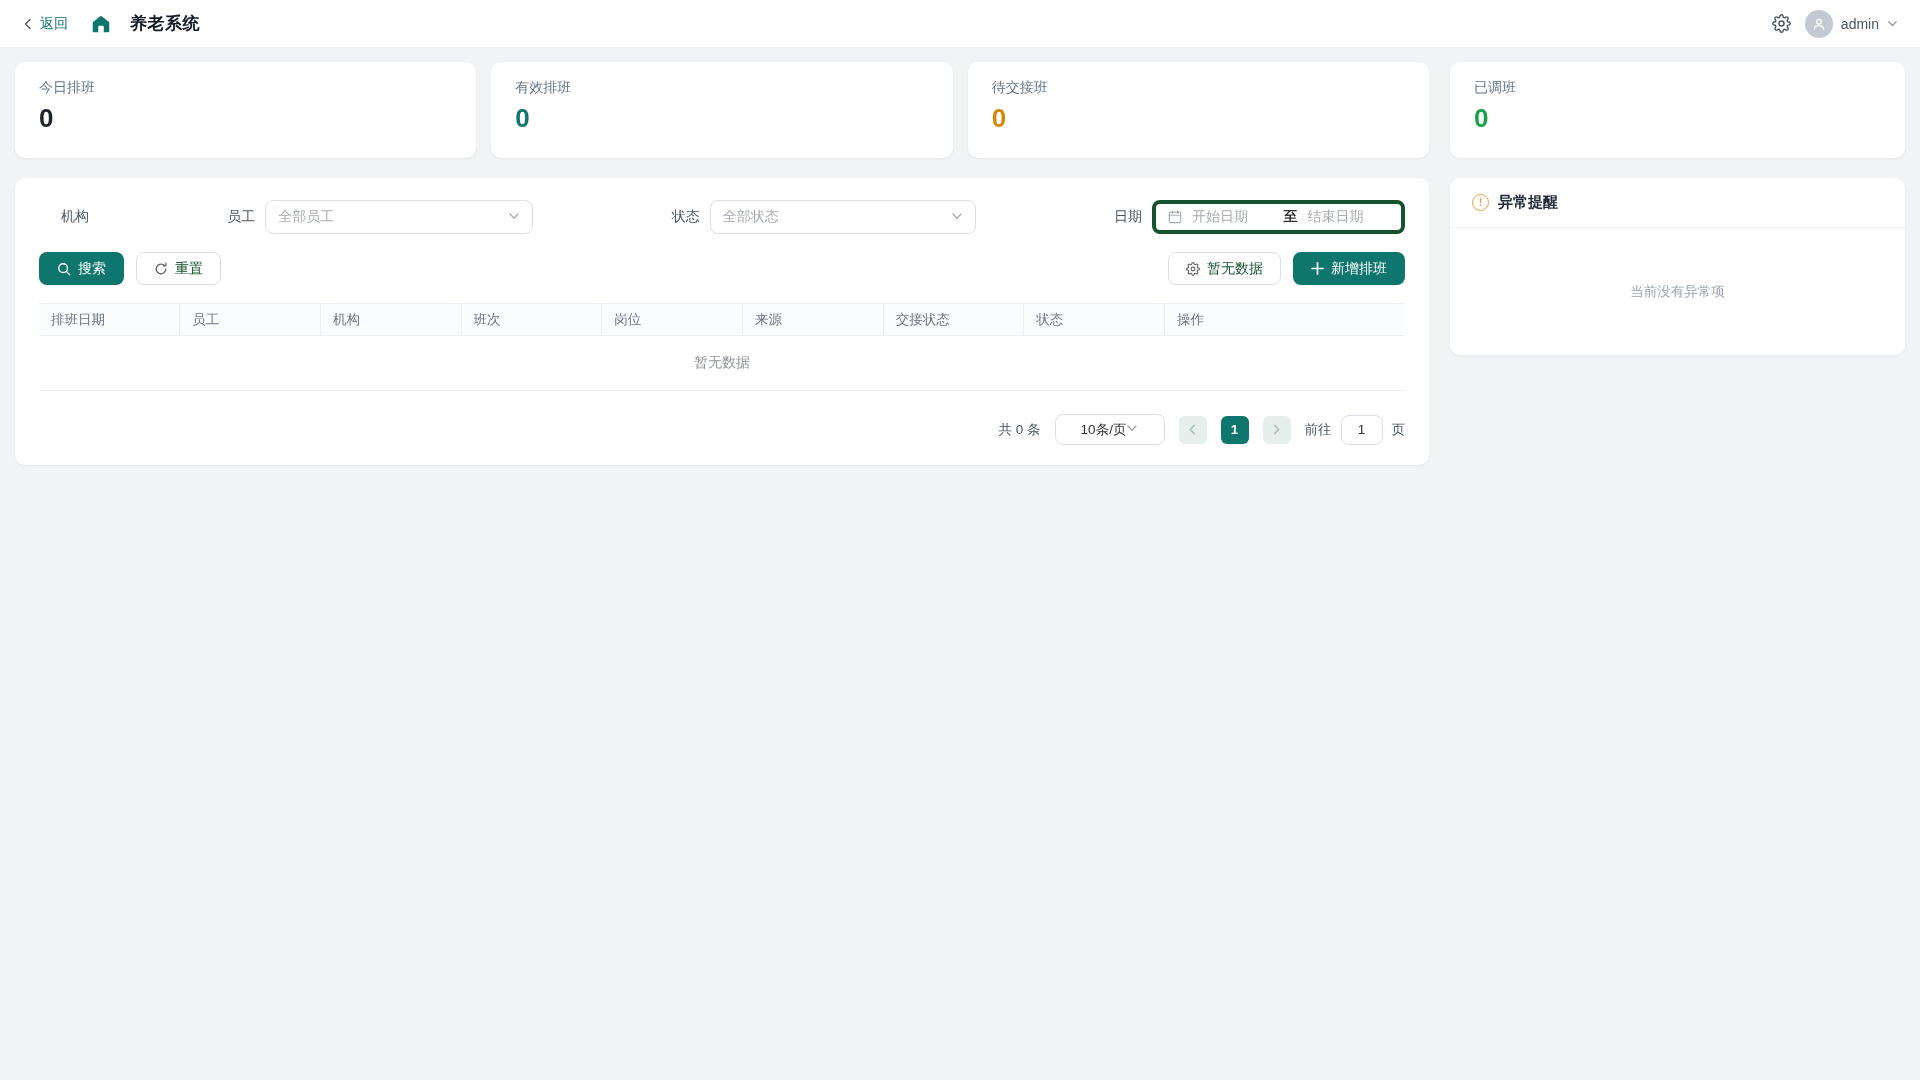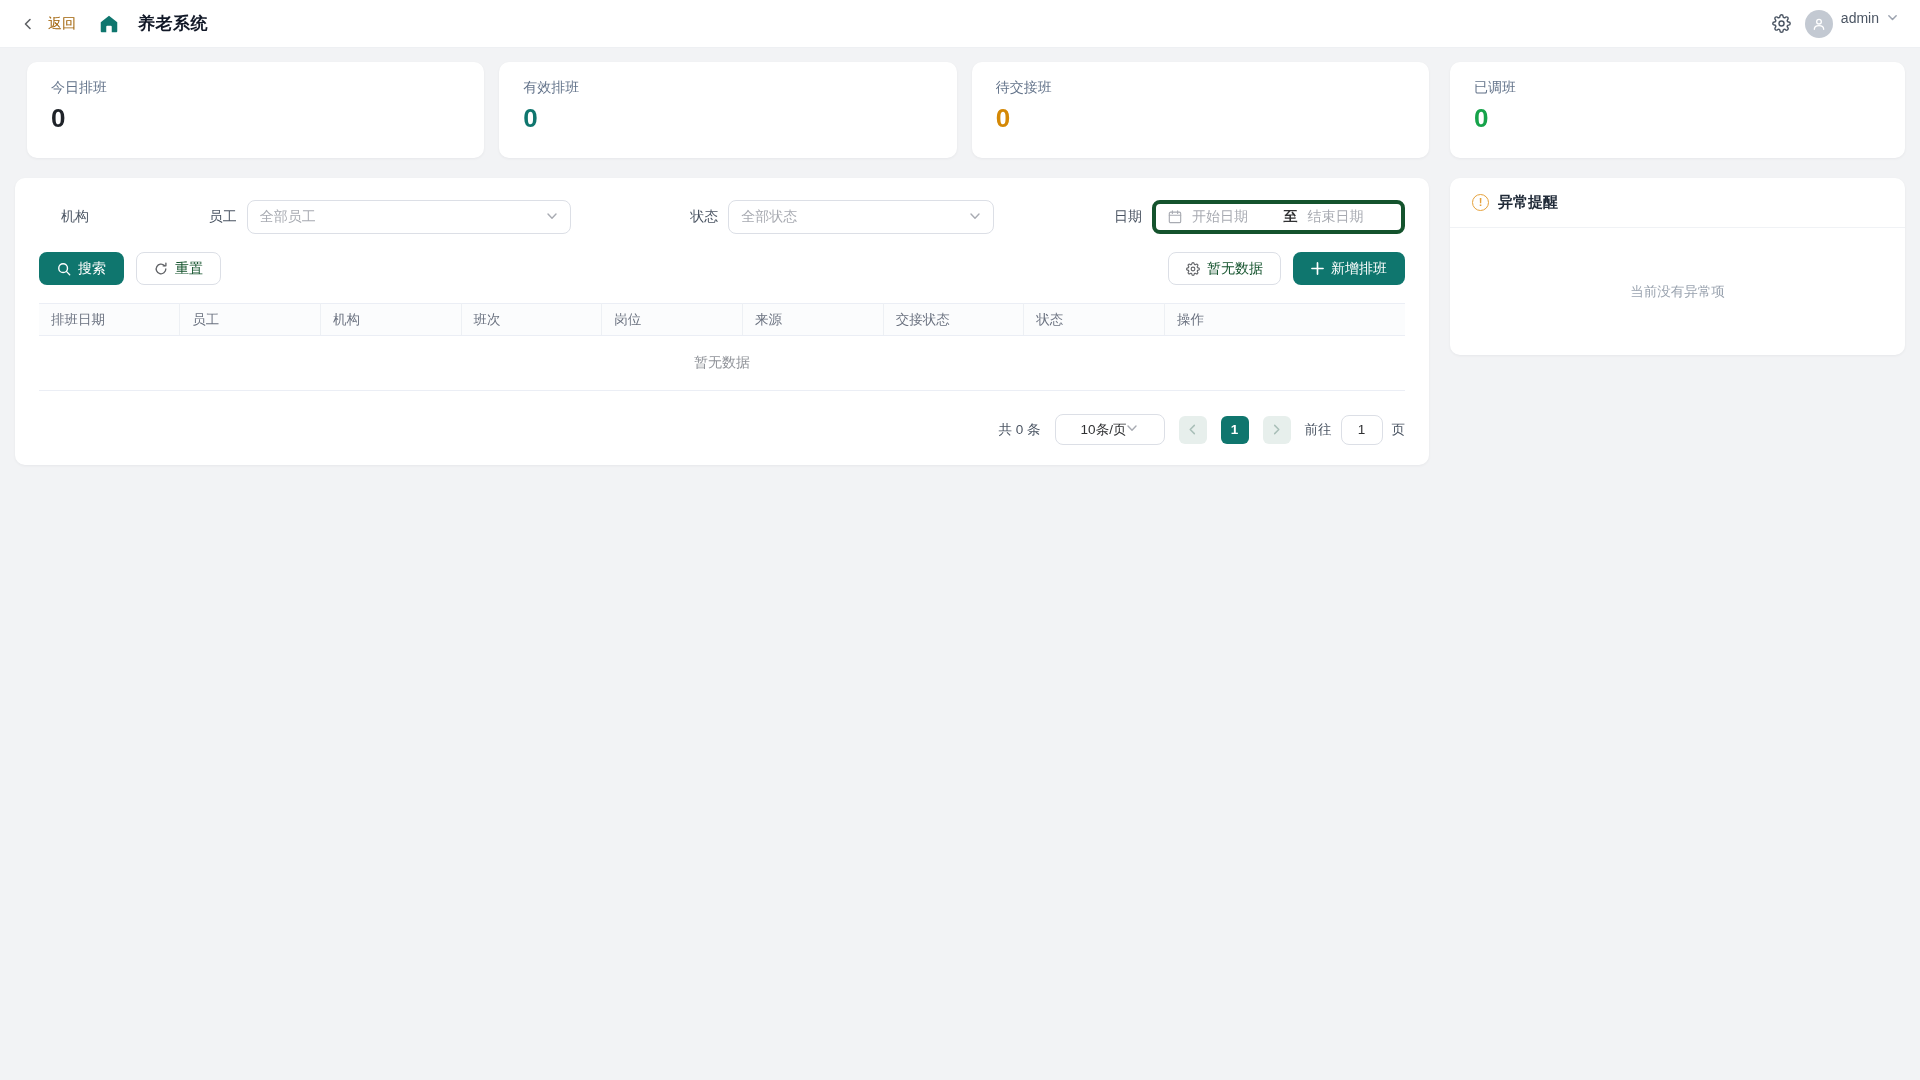--- a/index.html
+++ b/index.html
@@ -11,41 +11,41 @@
     font-size: 14px;
   }
 
   
   .topbar {
     height: 48px; background: #ffffff; border-bottom: 1px solid #eef0f3;
     display: flex; align-items: center; justify-content: space-between;
     padding: 0 22px;
   }
   .topbar-left { display: flex; align-items: center; gap: 8px; }
-  .back-btn { display: flex; align-items: center; gap: 14px; cursor: pointer; color: #a16207; }
+  .back-btn { display: flex; align-items: center; gap: 6px; cursor: pointer; color: #0f766e; }
   .back-btn svg { display: block; }
   .home-badge { margin-left: 14px; display: flex; align-items: center; }
   .app-title { font-size: 17px; font-weight: bold; color: #111827; margin-left: 10px; letter-spacing: 0.5px; }
   .topbar-right { display: flex; align-items: center; gap: 14px; }
   .gear-btn { display: flex; align-items: center; cursor: pointer; color: #4b5563; }
-  .user-chip { display: flex; align-items: flex-start; gap: 8px; cursor: pointer; }
+  .user-chip { display: flex; align-items: center; gap: 8px; cursor: pointer; }
   .avatar {
     width: 28px; height: 28px; border-radius: 50%; background: #c3c9d2;
     display: flex; align-items: center; justify-content: center; color: #ffffff;
   }
   .username { color: #4b5563; font-size: 14px; }
   .chev-down { color: #9ca3af; }
 
   
   .page { padding: 14px 15px; display: grid; grid-template-columns: 1fr 455px; column-gap: 21px; align-items: start; }
   .col-left {}
   .col-right {}
 
   
-  .stats-row { display: grid; grid-template-columns: repeat(3, 1fr); gap: 15px; margin-left: 12px; }
+  .stats-row { display: grid; grid-template-columns: repeat(3, 1fr); gap: 15px; }
   .stat-card {
     background: #ffffff; border-radius: 10px; height: 96px;
     box-shadow: 0 1px 3px rgba(15, 23, 42, 0.05);
     padding: 17px 24px;
   }
   .stat-label { font-size: 14px; color: #64748b; }
   .stat-value { font-size: 26px; font-weight: bold; margin-top: 6px; color: #1f2329; }
 
   
   .main-panel {
@@ -57,21 +57,21 @@
   .filter-group { display: flex; align-items: center; gap: 10px; }
   .filter-label { color: #4b5563; white-space: nowrap; }
   .select-box {
     height: 34px; border: 1px solid #dcdfe6; border-radius: 8px; background: #ffffff;
     display: flex; align-items: center; justify-content: space-between;
     padding: 0 12px; cursor: pointer;
   }
   .select-box .placeholder { color: #a8abb2; font-size: 14px; }
   .select-chevron { color: #a8abb2; }
   .w-org { width: 257px; }
-  .w-staff { width: 324px; }
+  .w-staff { width: 268px; }
   .w-status { width: 266px; }
   .date-range {
     height: 34px; width: 253px; border: 4px solid #14532d; border-radius: 8px; background: #ffffff;
     display: flex; align-items: center; gap: 10px; padding: 0 12px; cursor: pointer;
   }
   .date-range .placeholder { color: #a8abb2; font-size: 14px; flex: 1; }
   .date-sep { color: #303133; font-weight: bold; font-size: 14px; }
   .cal-icon { color: #a8abb2; display: flex; }
 
   .actions-row { display: flex; align-items: center; justify-content: space-between; margin-top: 18px; }

